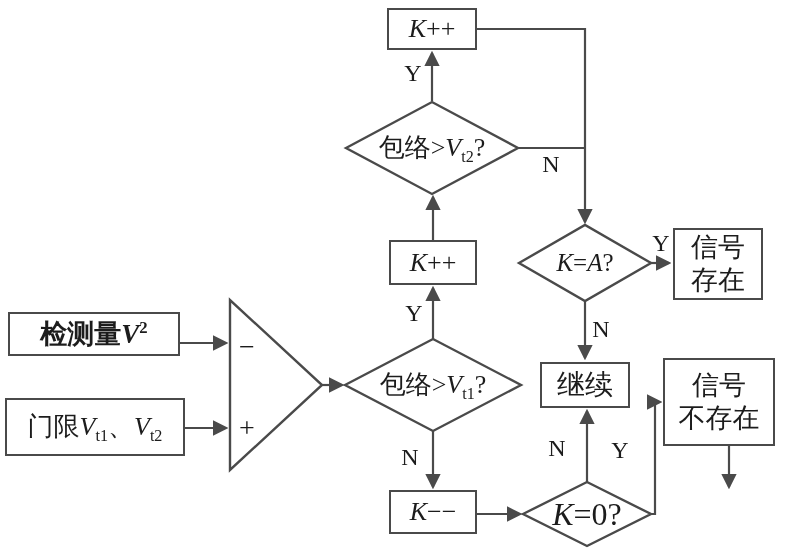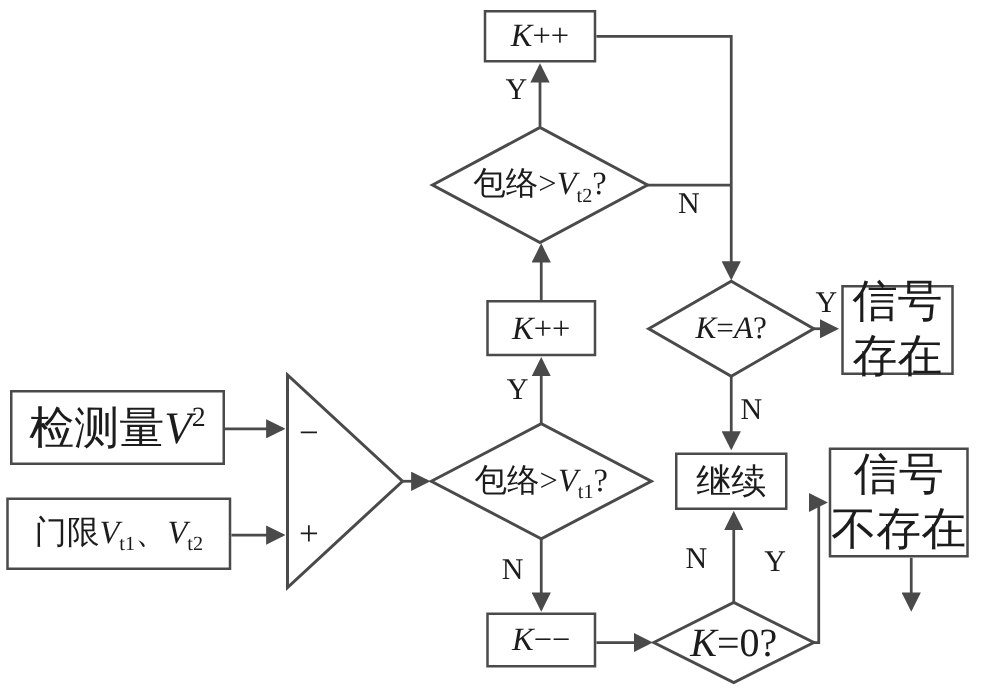--- a/index.html
+++ b/index.html
@@ -5,21 +5,21 @@
   html,body { margin:0; padding:0; background:#ffffff; }
   .stage {
     position:relative; width:800px; height:556px; background:#ffffff;
     font-family:"Liberation Serif","DejaVu Serif",serif; color:#1c1c1c; overflow:hidden;
   }
   svg.layer { position:absolute; left:0; top:0; }
   .shape { fill:#ffffff; stroke:#4a4a4a; stroke-width:2.4; }
   .arrow { fill:none; stroke:#4a4a4a; stroke-width:2.2; }
   .node {
     position:absolute; display:flex; align-items:center; justify-content:center;
-    box-sizing:border-box; font-size:36px;
+    box-sizing:border-box; font-size:27px;
   }
   .box { border:2.4px solid #4a4a4a; background:#ffffff; }
   .txt { white-space:nowrap; }
   .line { display:block; text-align:center; line-height:1.22; }
   .var { font-style:italic; }
   sub { font-size:0.62em; }
   sup { font-size:0.62em; }
   .dlabel {
     position:absolute; transform:translate(-50%,-50%);
     white-space:nowrap; font-size:26px;
@@ -73,21 +73,21 @@
   </svg>
 
   <div class="node box" style="left:387px;top:8px;width:90px;height:42px;font-size:26px;">
     <span class="txt"><span class="var">K</span><span>++</span></span>
   </div>
 
   <div class="node box" style="left:389px;top:240px;width:88px;height:45px;font-size:26px;">
     <span class="txt"><span class="var">K</span><span>++</span></span>
   </div>
 
-  <div class="node box" style="left:8px;top:312px;width:172px;height:60px;">
+  <div class="node box" style="left:8px;top:312px;width:172px;height:44px;font-weight:bold;">
     <span class="txt"><span>检测量</span><span class="var">V</span><sup>2</sup></span>
   </div>
 
   <div class="node box" style="left:5px;top:398px;width:180px;height:58px;font-size:26px;">
     <span class="txt"><span>门限</span><span class="var">V</span><sub>t1</sub><span>、</span><span class="var">V</span><sub>t2</sub></span>
   </div>
 
   <div class="node box" style="left:540px;top:362px;width:90px;height:46px;font-size:28px;align-items:center;">
     <span class="txt">继续</span>
   </div>

